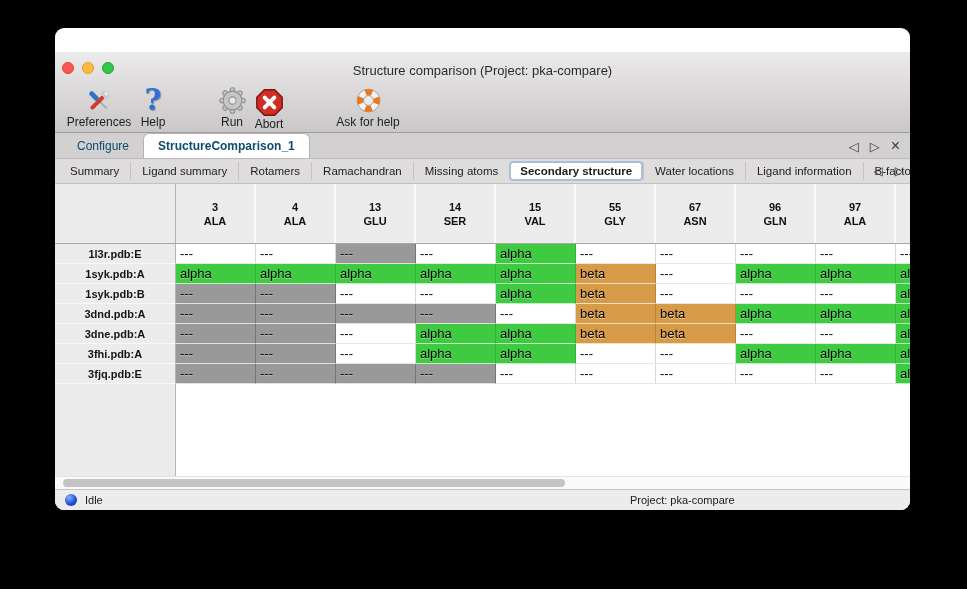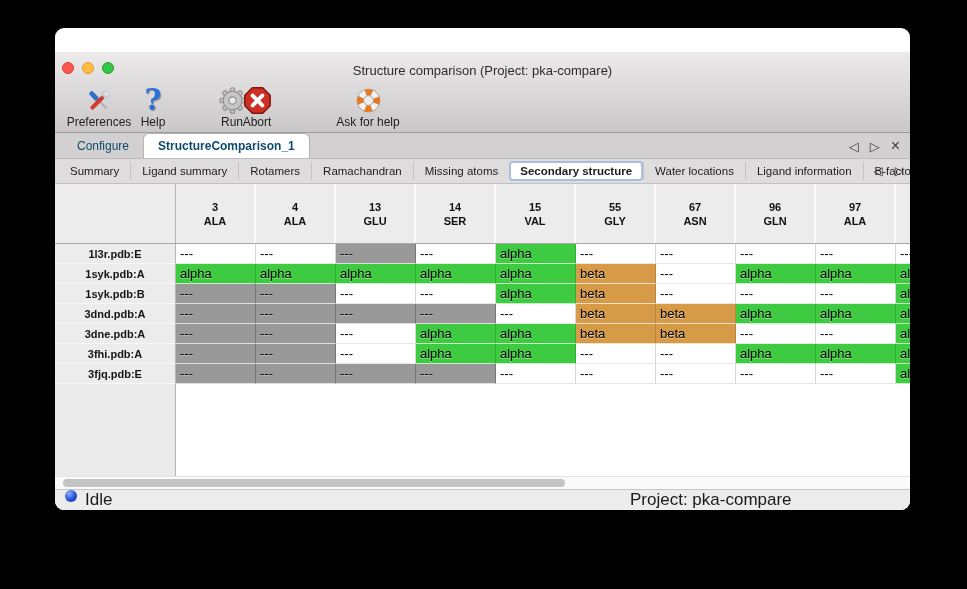--- a/index.html
+++ b/index.html
@@ -62,21 +62,21 @@
 
   .filler { flex: 1; display: flex; }
   .filler-left { width: 121px; background: #ebebeb; border-right: 1px solid #b5b3b3; }
   .filler-right { flex: 1; background: #fff; }
 
   
   .hscroll { height: 13px; background: #fafafa; border-top: 1px solid #e4e4e4; position: relative; flex: none; }
   .hthumb { position: absolute; left: 8px; top: 2px; width: 502px; height: 8px; border-radius: 4px; background: #c4c4c4; }
 
   
-  .statusbar { height: 21px; background: #ececec; border-top: 1px solid #c6c4c4; display: flex; align-items: flex-start; position: relative; flex: none; font-size: 17px; color: #1a1a1a; }
+  .statusbar { height: 21px; background: #ececec; border-top: 1px solid #c6c4c4; display: flex; align-items: center; position: relative; flex: none; font-size: 11px; color: #1a1a1a; }
   .sphere { width: 12px; height: 12px; border-radius: 50%; margin: 0 8px 0 10px; background: radial-gradient(circle at 35% 30%, #8fb0ff, #2050d8 55%, #0a2d90); display: inline-block; }
   .project { position: absolute; left: 575px; }
 </style>
 </head>
 <body>
 
 <div class="window">
 
   <div class="chrome">
     <div class="titlebar">
@@ -122,21 +122,21 @@
               <rect x="13.5" y="2" width="5" height="28" rx="2.2" transform="rotate(90 16 16)"></rect>
               <rect x="13.5" y="2" width="5" height="28" rx="2.2" transform="rotate(135 16 16)"></rect>
               <circle cx="16" cy="16" r="10.3"></circle>
             </g>
             <circle cx="16" cy="16" r="4" fill="#e8e8e8" stroke="#8f8f8f" stroke-width="1.2"></circle>
           </svg>
         </span>
         <span class="tlabel">Run</span>
       </div>
 
-      <div class="tb-item" style="left:180px;width:44px;">
+      <div class="tb-item" style="left:192px;width:44px;justify-content:flex-end;">
         <span class="ticon">
           <svg width="29" height="29" viewBox="0 0 32 32">
             <polygon points="10.3,2 21.7,2 30,10.3 30,21.7 21.7,30 10.3,30 2,21.7 2,10.3" fill="#ce2e23" stroke="#7e150f" stroke-width="1.6"></polygon>
             <path d="M10.7 10.7 L21.3 21.3 M21.3 10.7 L10.7 21.3" stroke="#fff" stroke-width="4.4" stroke-linecap="round"></path>
           </svg>
         </span>
         <span class="tlabel">Abort</span>
       </div>
 
       <div class="tb-item" style="left:270px;width:86px;">

